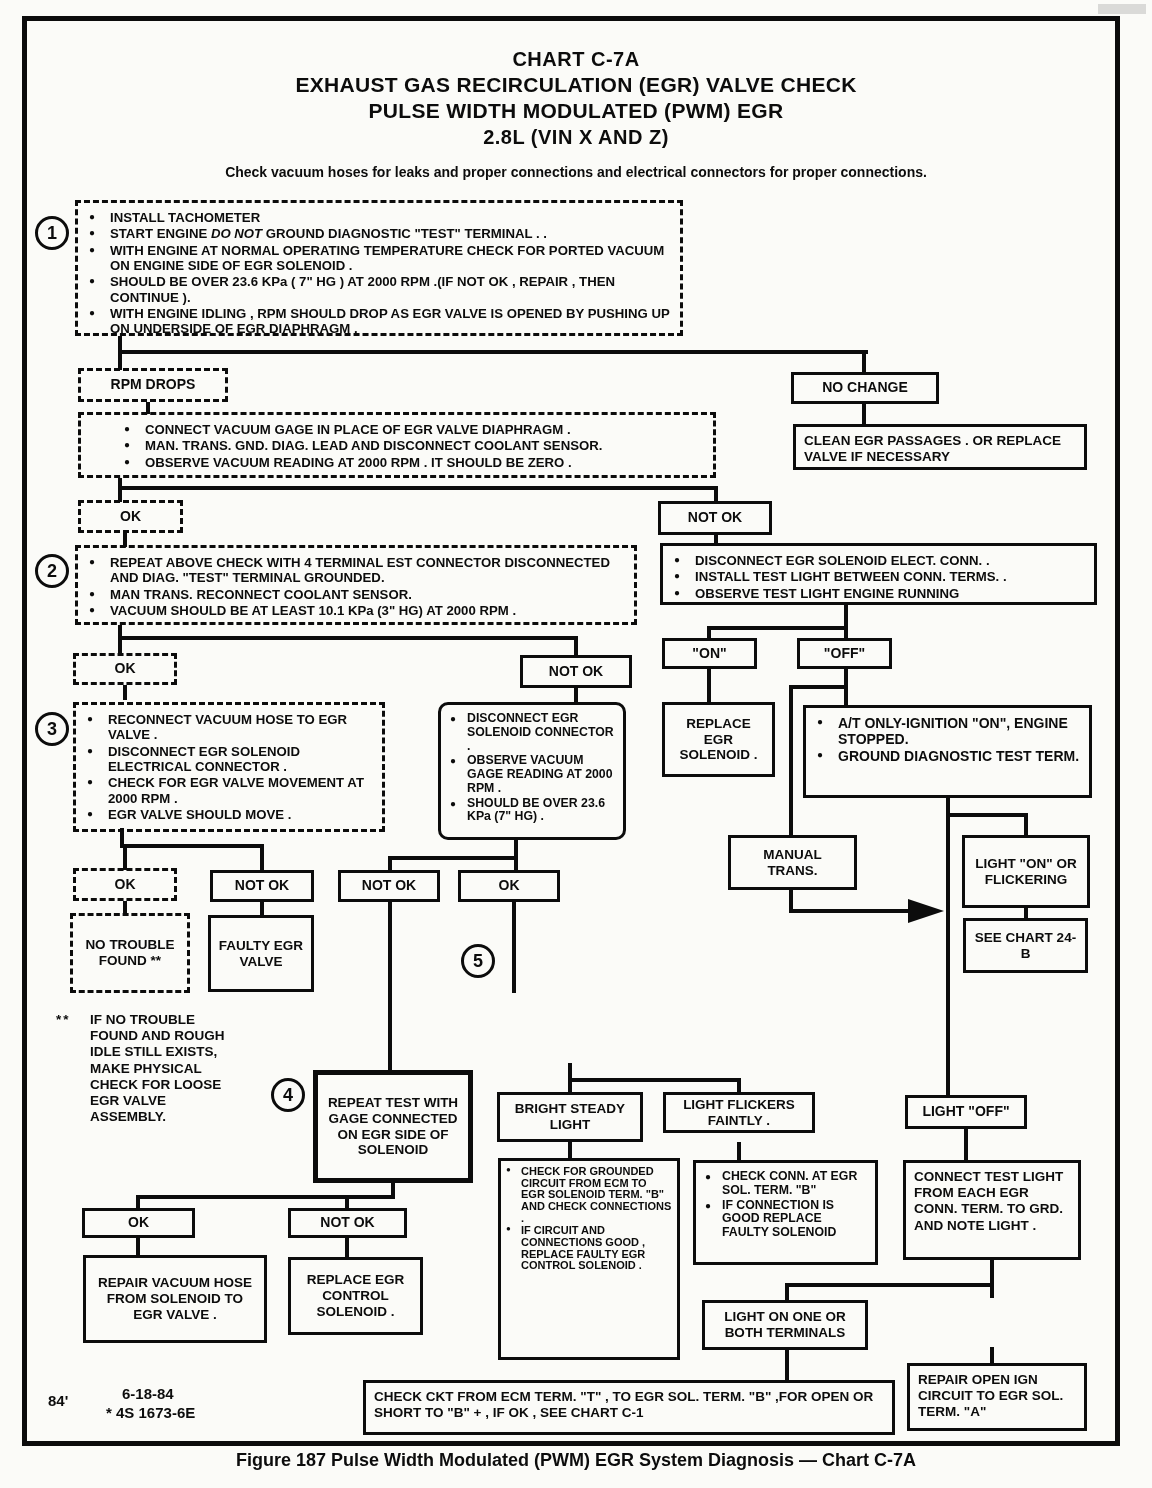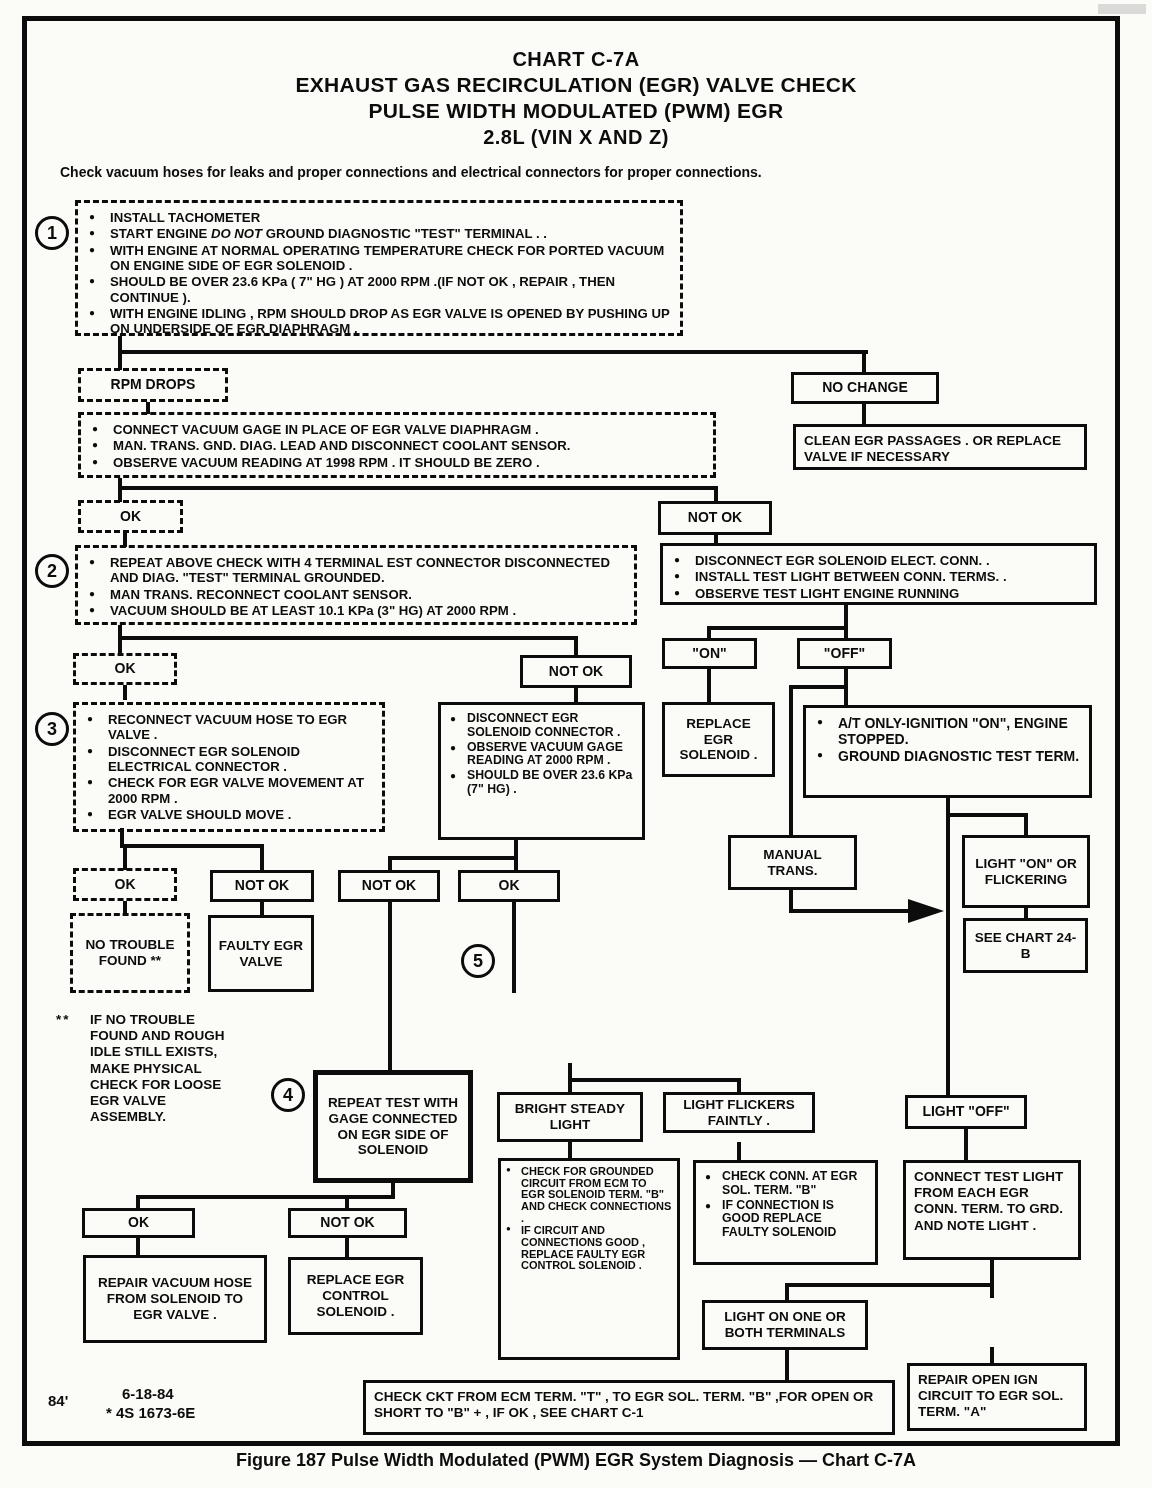--- a/index.html
+++ b/index.html
@@ -2,21 +2,21 @@
 <html><head>
 <meta charset="utf-8">
 <style>
   html,body{margin:0;padding:0;background:#d9d9d9;}
   .page{position:relative;width:1152px;height:1488px;background:#fbfbf8;color:#0c0c0c;
         font-family:"Liberation Sans", sans-serif;font-weight:bold;overflow:hidden;margin:0 auto;}
   .frame{position:absolute;left:22px;top:16px;width:1088px;height:1420px;border:5px solid #0c0c0c;}
   .titleblock{position:absolute;left:60px;top:46px;width:1032px;text-align:center;line-height:26px;}
   .t1{font-size:20px;letter-spacing:.5px;}
   .t2{font-size:21px;letter-spacing:.3px;}
-  .note{position:absolute;left:60px;top:164px;width:1032px;text-align:left;font-size:14px;}
+  .note{position:absolute;left:60px;top:164px;width:1032px;text-align:center;font-size:14px;}
   .box{position:absolute;border:3px solid #0c0c0c;box-sizing:border-box;}
   .dashed{border:3px dashed #0c0c0c;}
   .thick{border-width:5px;}
   .label{display:flex;align-items:center;justify-content:center;text-align:center;
          font-size:14px;line-height:1.12;padding:2px 4px;}
   .ctr{display:flex;align-items:center;justify-content:center;text-align:center;
        font-size:13.5px;line-height:1.18;padding:16px 6px;}
   .txt{font-size:13.5px;line-height:1.2;padding:6px 8px;}
   .bullets{margin:0;padding:6px 8px 4px 6px;list-style:none;font-size:13.2px;line-height:1.16;}
   .bullets li{position:relative;padding-left:26px;margin:1px 0;}
@@ -68,25 +68,25 @@
       <li>WITH ENGINE AT NORMAL OPERATING TEMPERATURE CHECK FOR PORTED VACUUM ON ENGINE SIDE OF EGR SOLENOID .</li>
       <li>SHOULD BE OVER 23.6 KPa ( 7" HG ) AT 2000 RPM .(IF NOT OK , REPAIR , THEN CONTINUE ).</li>
       <li>WITH ENGINE IDLING , RPM SHOULD DROP AS EGR VALVE IS OPENED BY PUSHING UP ON UNDERSIDE OF EGR DIAPHRAGM .</li>
     </ul>
   </div>
 
   <div class="box dashed label" style="left:78px;top:368px;width:150px;height:34px;">RPM DROPS</div>
   <div class="box label" style="left:791px;top:372px;width:148px;height:32px;">NO CHANGE</div>
   <div class="box txt" style="left:793px;top:424px;width:294px;height:46px;">CLEAN EGR PASSAGES . OR REPLACE VALVE IF NECESSARY</div>
 
-  <div class="box dashed" style="left:78px;top:412px;width:638px;height:66px;">
+  <div class="box dashed" style="left:78px;top:412px;width:638px;height:66px;padding-left:32px;">
     <ul class="bullets">
       <li>CONNECT VACUUM GAGE IN PLACE OF EGR VALVE DIAPHRAGM .</li>
       <li>MAN. TRANS. GND. DIAG. LEAD AND DISCONNECT COOLANT SENSOR.</li>
-      <li>OBSERVE VACUUM READING AT 1998 RPM . IT SHOULD BE ZERO .</li>
+      <li>OBSERVE VACUUM READING AT 2000 RPM . IT SHOULD BE ZERO .</li>
     </ul>
   </div>
 
   <div class="box dashed label" style="left:78px;top:500px;width:105px;height:33px;">OK</div>
   <div class="box label" style="left:658px;top:501px;width:114px;height:34px;">NOT OK</div>
 
   <div class="box dashed" style="left:75px;top:545px;width:562px;height:80px;">
     <ul class="bullets">
       <li>REPEAT ABOVE CHECK WITH 4 TERMINAL EST CONNECTOR DISCONNECTED AND DIAG. "TEST" TERMINAL GROUNDED.</li>
       <li>MAN TRANS. RECONNECT COOLANT SENSOR.</li>
@@ -109,21 +109,21 @@
 
   <div class="box dashed" style="left:73px;top:702px;width:312px;height:130px;">
     <ul class="bullets">
       <li>RECONNECT VACUUM HOSE TO EGR VALVE .</li>
       <li>DISCONNECT EGR SOLENOID ELECTRICAL CONNECTOR .</li>
       <li>CHECK FOR EGR VALVE MOVEMENT AT 2000 RPM .</li>
       <li>EGR VALVE SHOULD MOVE .</li>
     </ul>
   </div>
 
-  <div class="box" style="left:438px;top:702px;width:207px;height:138px;">
+  <div class="box" style="left:438px;top:702px;width:188px;height:138px;border-radius:10px;">
     <ul class="bullets mid">
       <li>DISCONNECT EGR SOLENOID CONNECTOR .</li>
       <li>OBSERVE VACUUM GAGE READING AT 2000 RPM .</li>
       <li>SHOULD BE OVER 23.6 KPa (7" HG) .</li>
     </ul>
   </div>
 
   <div class="box ctr" style="left:662px;top:702px;width:113px;height:75px;">REPLACE EGR SOLENOID .</div>
   <div class="box" style="left:803px;top:705px;width:289px;height:93px;">
     <ul class="bullets" style="font-size:14px;">

